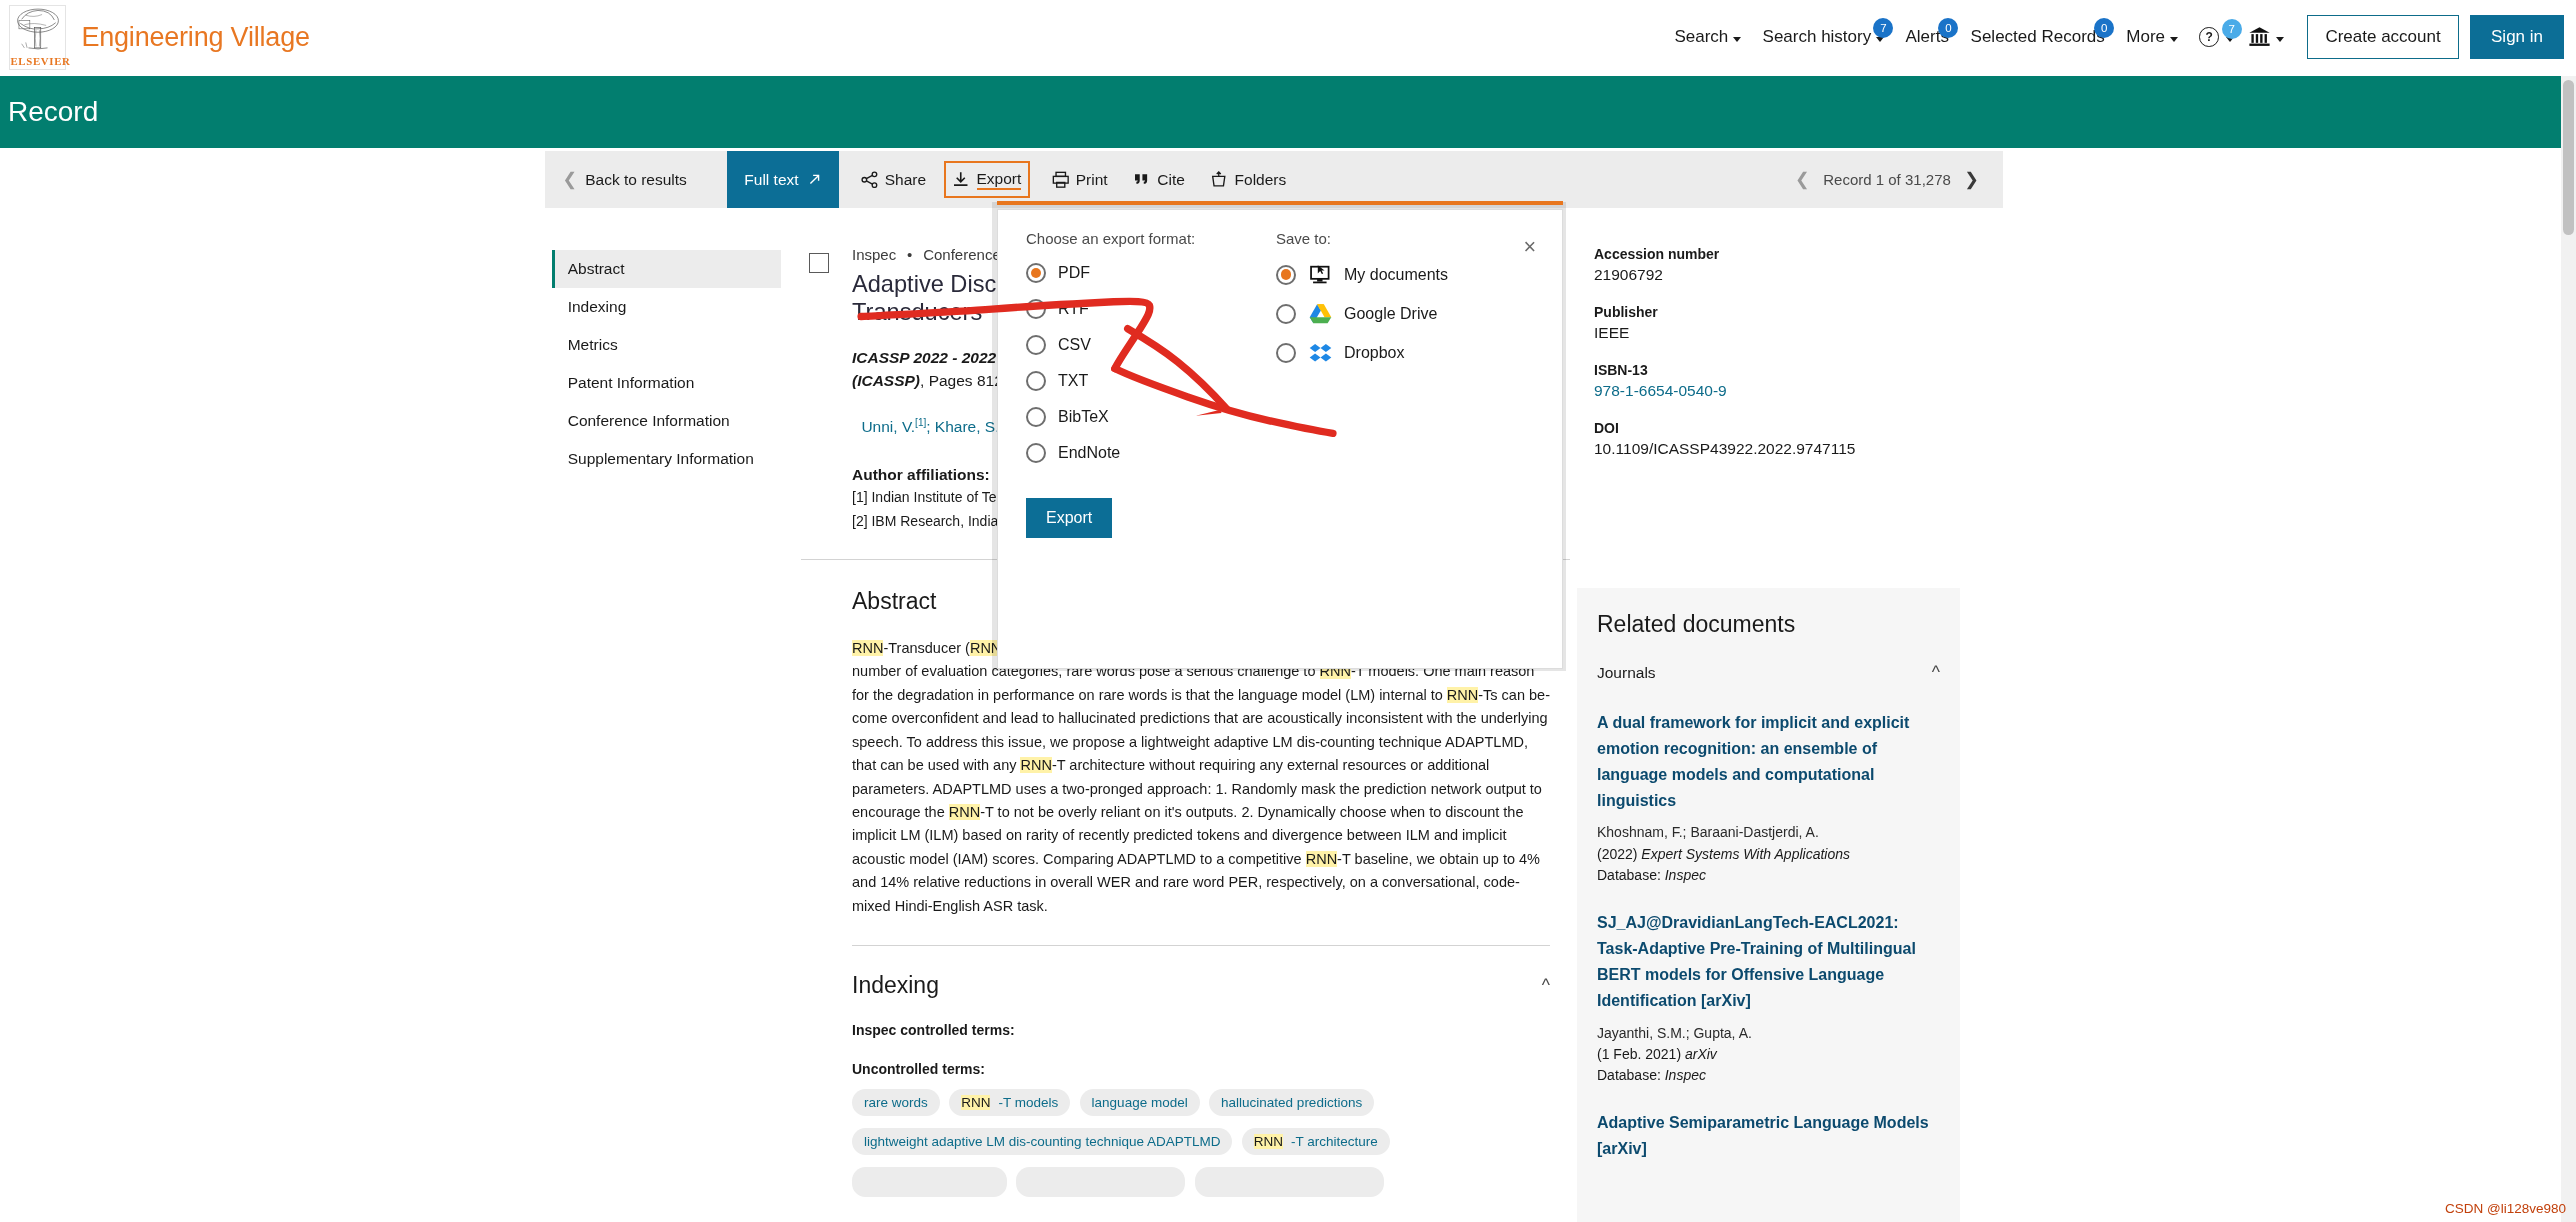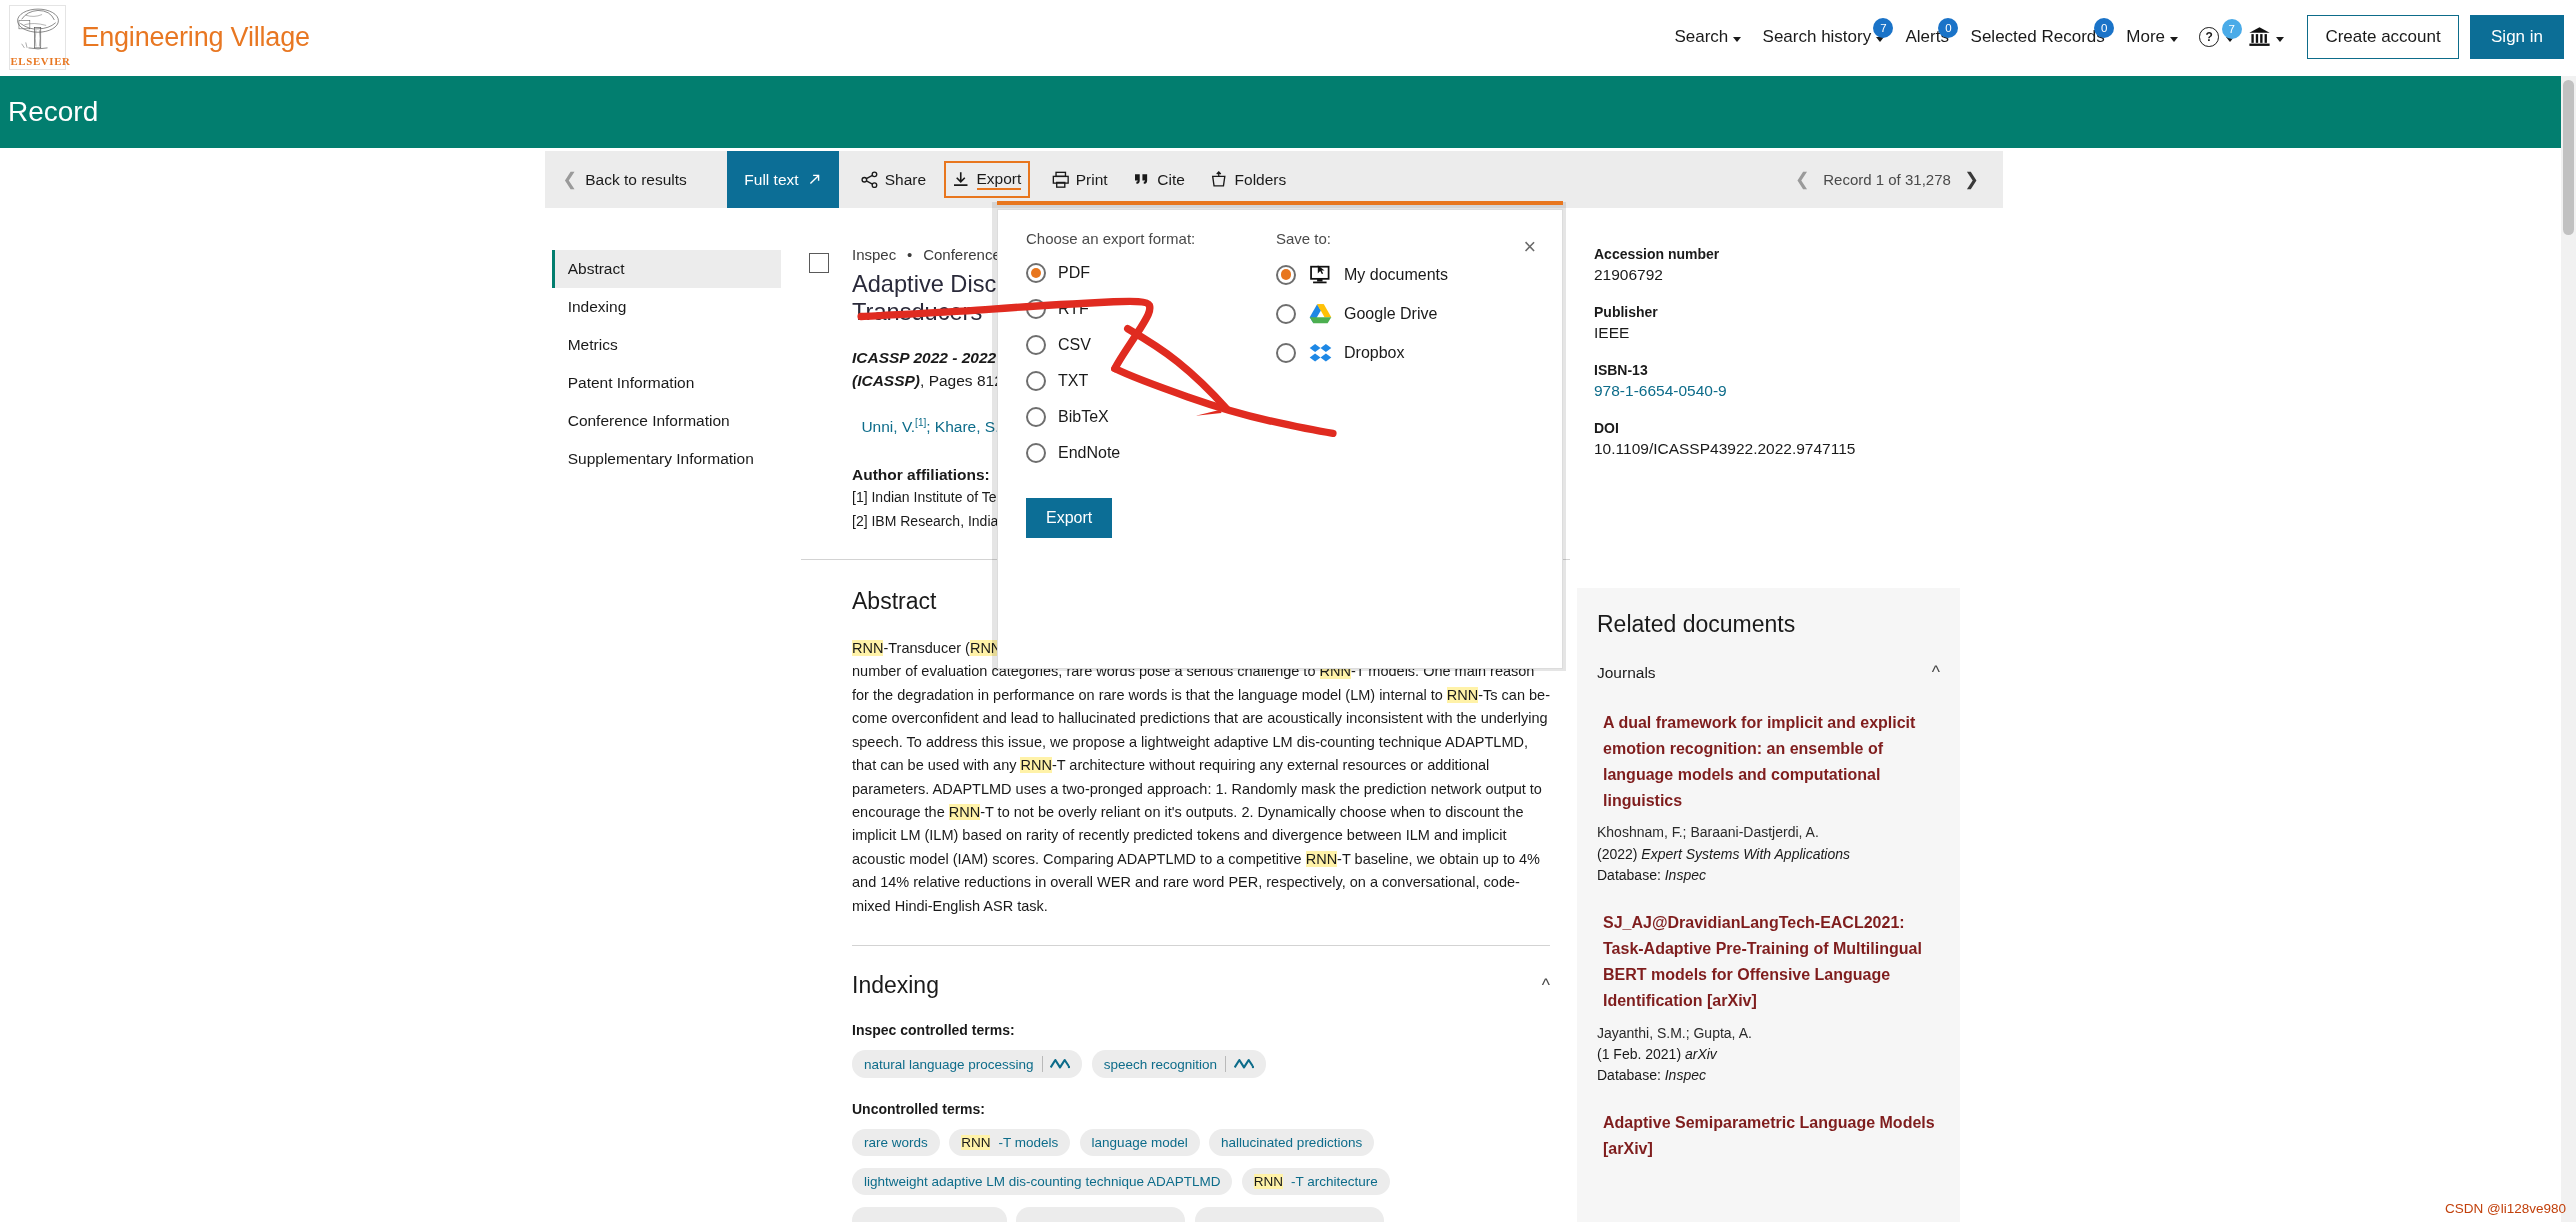--- a/index.html
+++ b/index.html
@@ -136,21 +136,21 @@
   .meta-block { margin-bottom: 20px; }
 
   .related {
     position: absolute; top: 588px; left: 1577px; width: 383px; background: #f6f6f6;
     padding: 23px 20px 13.5px 20px; height: 634px;
   }
   .rel-title { font-size: 23px; color: #1a1a1a; font-weight: 400; }
   .rel-subrow { display: flex; align-items: center; justify-content: space-between; margin-top: 24px; }
   .rel-sub { font-size: 15.5px; color: #1a1a1a; }
   .rel-item { margin-top: 27px; }
-  .rel-link { font-size: 16px; font-weight: 700; color: #7f1d1d; line-height: 1.62; cursor: pointer; margin-left: 6px; }
+  .rel-link { font-size: 16px; font-weight: 700; color: #0c4a6e; line-height: 1.62; cursor: pointer; }
   .rel-auth { font-size: 14px; color: #2a2a2a; margin-top: 10.8px; }
   .rel-meta { font-size: 14px; color: #1a1a1a; margin-top: 5.4px; }
   .rel-meta i { font-style: italic; }
 
   
   .modal-shadow {
     position: absolute; top: 202px; left: 992px; width: 574px; height: 469px;
     background: rgba(0,0,0,0.10);
   }
   .modal {
@@ -396,38 +396,20 @@
   </div>
 
   <div class="hrule" style="top:945px; left:852px; width:698px"></div>
 
   <div class="indexing-wrap">
     <div class="sec-head-row">
       <div class="section-h">Indexing</div>
       <div class="caret-up">^</div>
     </div>
     <div class="idx-label">Inspec controlled terms:</div>
-    <div class="chips">
-      <div class="chip">
-        <span>natural language processing</span>
-        <span class="chip-sep"></span>
-        <svg width="20" height="12" viewBox="0 0 30 18">
-          <path d="M1 14 L8 3 L15 14 L22 3 L28 12" fill="none" stroke="#0d6c8a" stroke-width="3.2" stroke-linejoin="round"></path>
-          <circle cx="28.5" cy="13.5" r="1.8" fill="#0d6c8a"></circle>
-        </svg>
-      </div>
-      <div class="chip">
-        <span>speech recognition</span>
-        <span class="chip-sep"></span>
-        <svg width="20" height="12" viewBox="0 0 30 18">
-          <path d="M1 14 L8 3 L15 14 L22 3 L28 12" fill="none" stroke="#0d6c8a" stroke-width="3.2" stroke-linejoin="round"></path>
-          <circle cx="28.5" cy="13.5" r="1.8" fill="#0d6c8a"></circle>
-        </svg>
-      </div>
-    </div>
 
     <div class="idx-label">Uncontrolled terms:</div>
     <div class="chips">
       <div class="chip">
           <span>rare words</span>
         </div>
       <div class="chip">
           <mark>RNN</mark>
           <span>-T models</span>
         </div>

